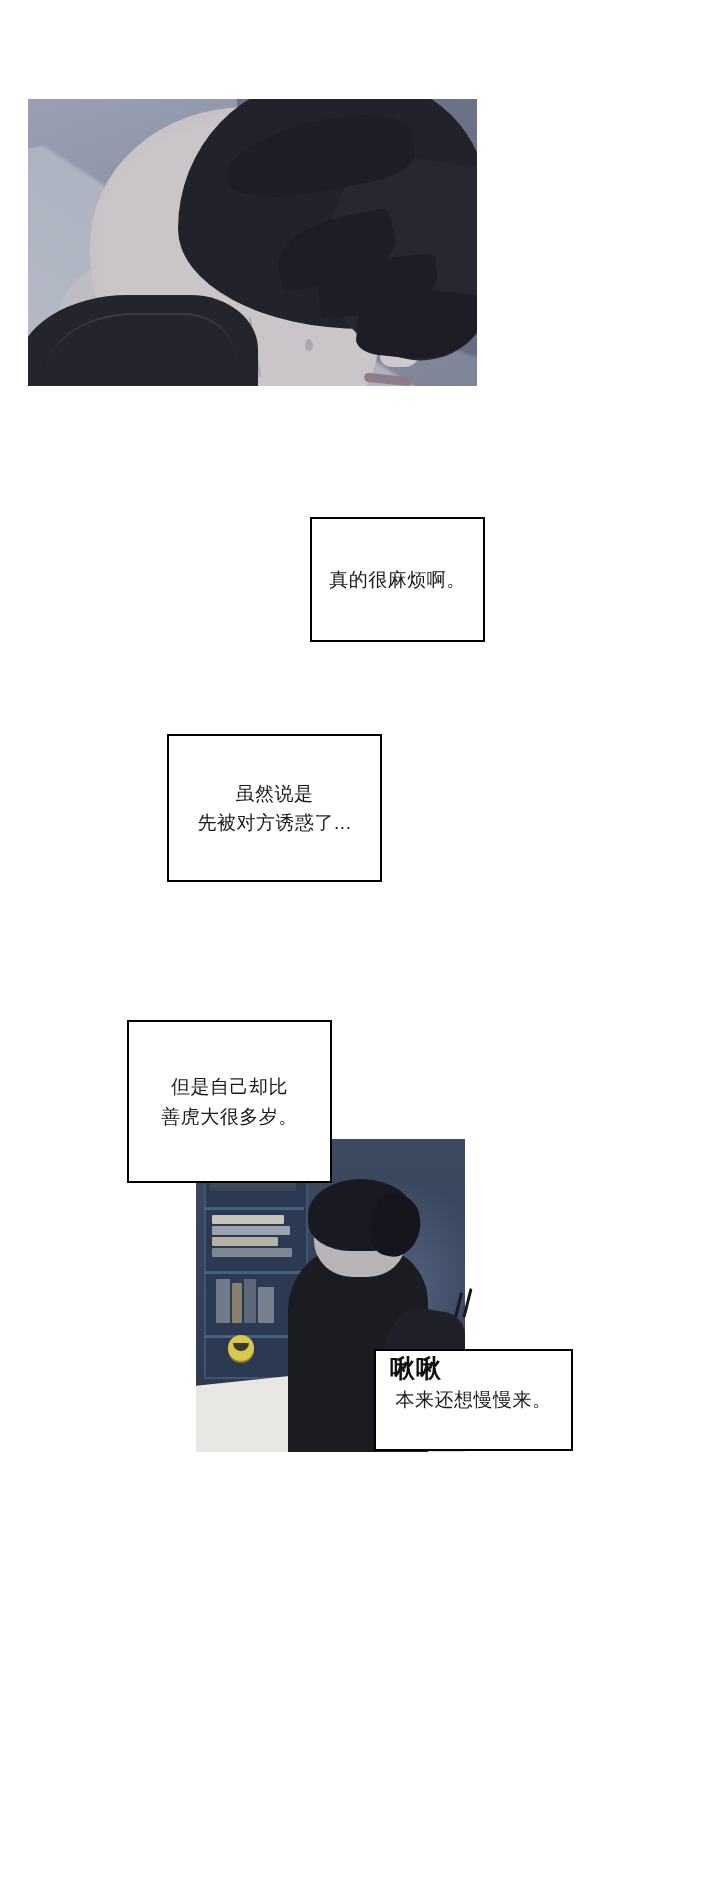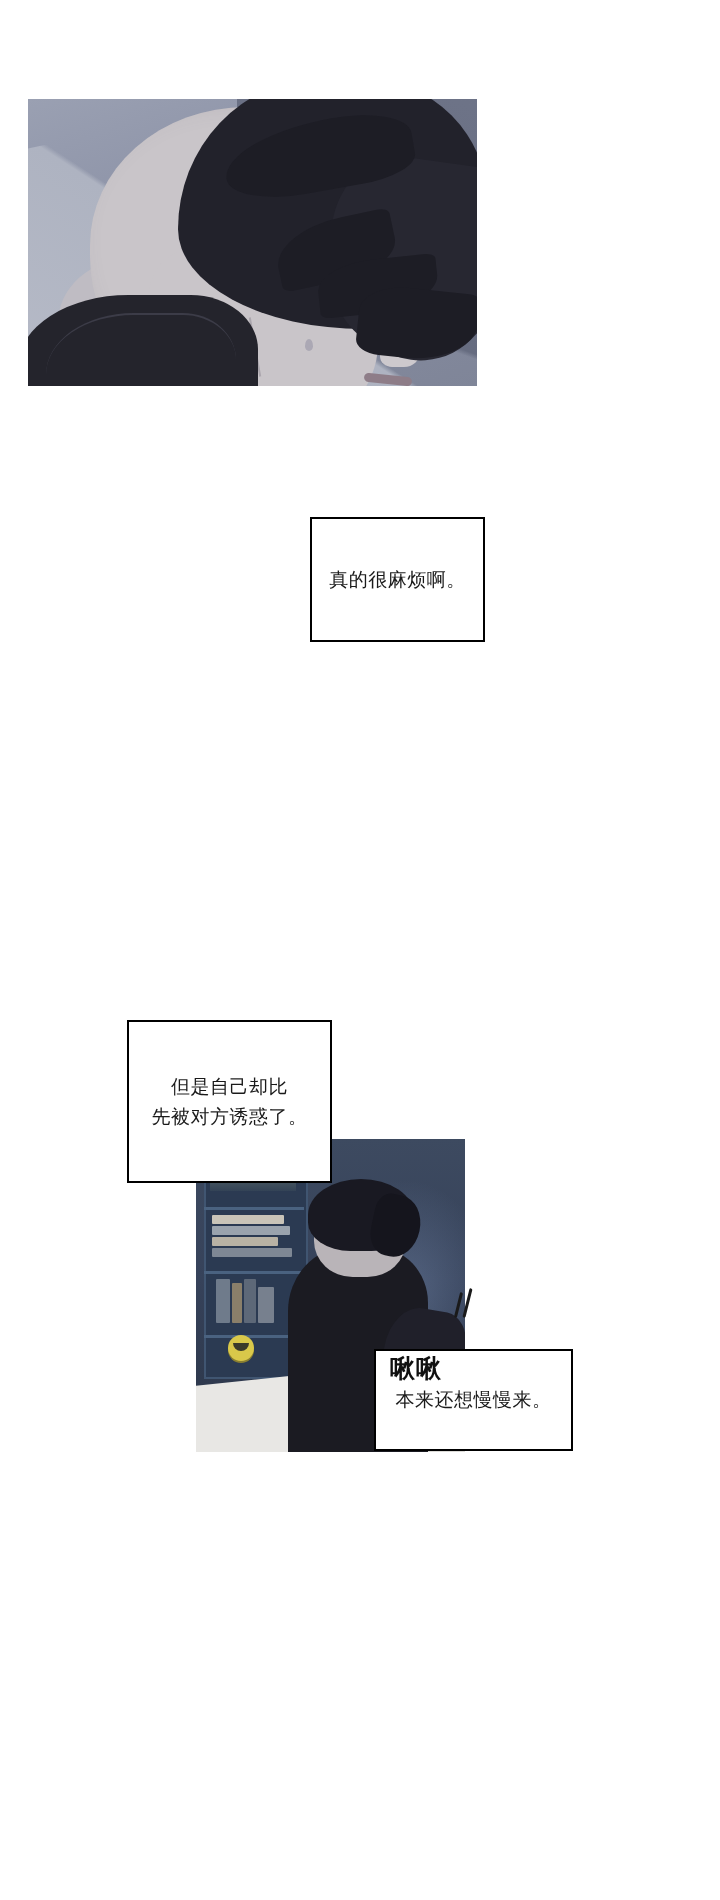--- a/index.html
+++ b/index.html
@@ -495,25 +495,31 @@
   <div class="sfx">啾啾</div>
   <div class="sfx-mark">
       <i></i>
       <i></i>
     </div>
 
   <div class="textbox box1">
     <span>真的很麻烦啊。</span>
   </div>
 
+  <div class="textbox box2">
+    <span>
+      <span>虽然说是</span><br>
+      <span>先被对方诱惑了...</span>
+    </span>
+  </div>
 
   <div class="textbox box3">
     <span>
       <span>但是自己却比</span><br>
-      <span>先被对方诱惑了。</span>
+      <span>善虎大很多岁。</span>
     </span>
   </div>
 
   <div class="textbox box4">
     <span>本来还想慢慢来。</span>
   </div>
 
 </div>
 
 </body></html>

